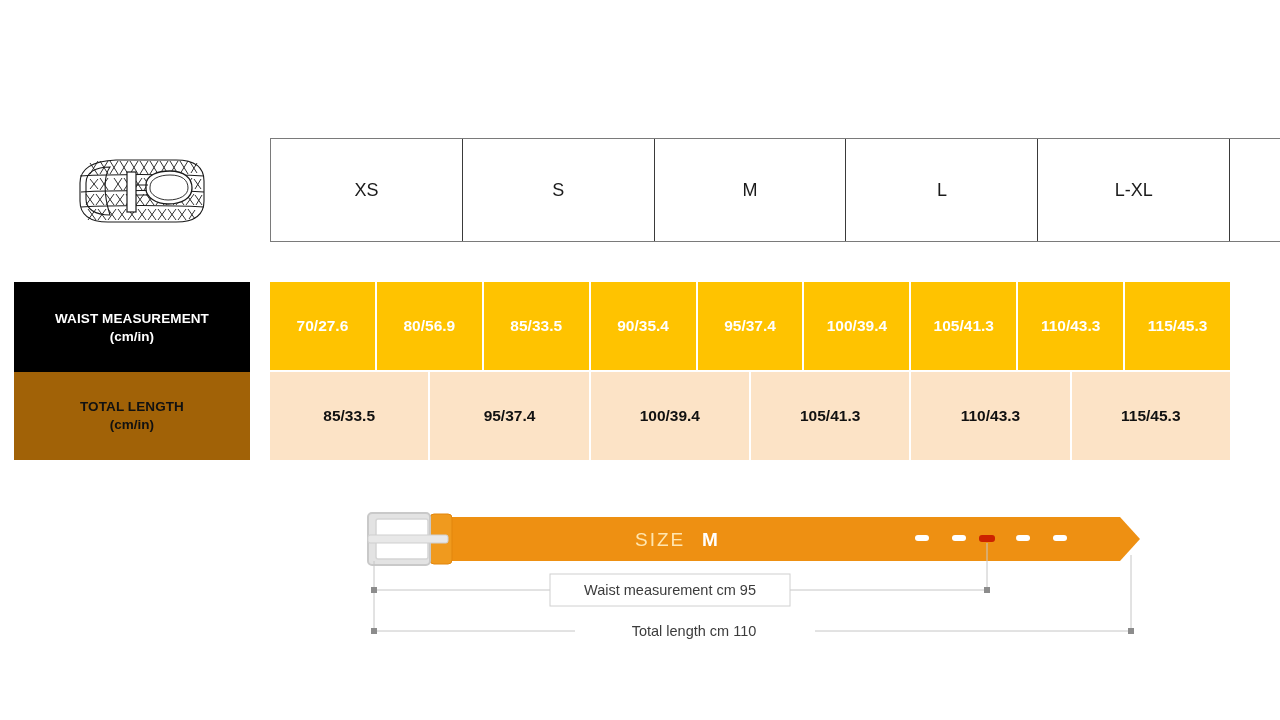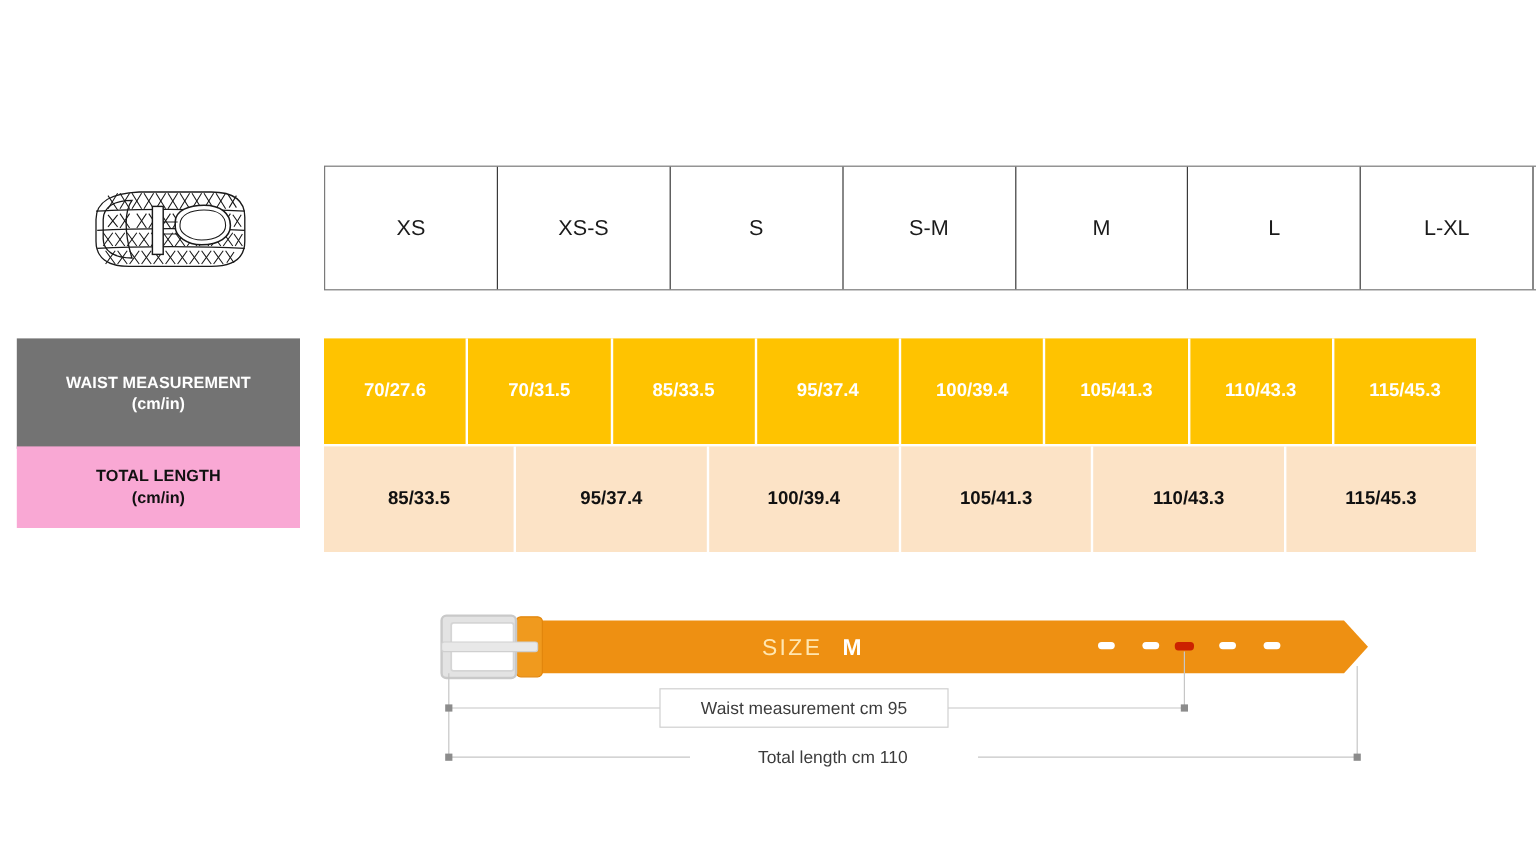--- a/index.html
+++ b/index.html
@@ -72,27 +72,27 @@
     justify-content: center;
     text-align: center;
     line-height: 1.35;
   }
   .row-label .l1 { font-weight: bold; font-size: 13.5px; letter-spacing: .1px; }
   .row-label .l2 { font-weight: bold; font-size: 13.5px; }
 
   #waist-label {
     top: 282px;
     height: 92px;
-    background: #737373;
+    background: #000000;
     color: #ffffff;
   }
   #length-label {
     top: 372px;
-    height: 68px;
-    background: #f9a8d4;
+    height: 88px;
+    background: #a16207;
     color: #111111;
   }
 
   
   .value-row {
     position: absolute;
     left: 270px;
     width: 960px;
     height: 88px;
     display: flex;
@@ -184,38 +184,37 @@
 
         <path d="M82 40 C82 30 94 26 106 26 C120 26 128 33 128 43 C128 53 118 59 104 59 C92 59 82 52 82 44 Z" fill="#ffffff" stroke="#1a1a1a" stroke-width="1.3"></path>
         <path d="M86 42 C86 34 95 30 106 30 C118 30 124 35 124 43 C124 50 116 55 104 55 C94 55 86 49 86 44 Z" stroke="#1a1a1a" stroke-width="0.9"></path>
         <path d="M72 40 L84 40 M72 50 L84 50" stroke-width="1"></path>
       </g>
     </svg>
   </div>
 
   <div class="header-row">
     <div class="header-cell">XS</div>
-    <div class="header-cell">XS-S</div>
     <div class="header-cell">S</div>
-    <div class="header-cell">S-M</div>
     <div class="header-cell">M</div>
     <div class="header-cell">L</div>
     <div class="header-cell">L-XL</div>
     <div class="header-cell">XL</div>
   </div>
 
   <div class="row-label" id="waist-label">
     <span class="l1">WAIST MEASUREMENT</span>
     <span class="l2">(cm/in)</span>
   </div>
 
   <div class="value-row" id="waist-row">
     <div class="value-cell">70/27.6</div>
-    <div class="value-cell">70/31.5</div>
+    <div class="value-cell">80/56.9</div>
     <div class="value-cell">85/33.5</div>
+    <div class="value-cell">90/35.4</div>
     <div class="value-cell">95/37.4</div>
     <div class="value-cell">100/39.4</div>
     <div class="value-cell">105/41.3</div>
     <div class="value-cell">110/43.3</div>
     <div class="value-cell">115/45.3</div>
   </div>
 
   <div class="row-label" id="length-label">
     <span class="l1">TOTAL LENGTH</span>
     <span class="l2">(cm/in)</span>

